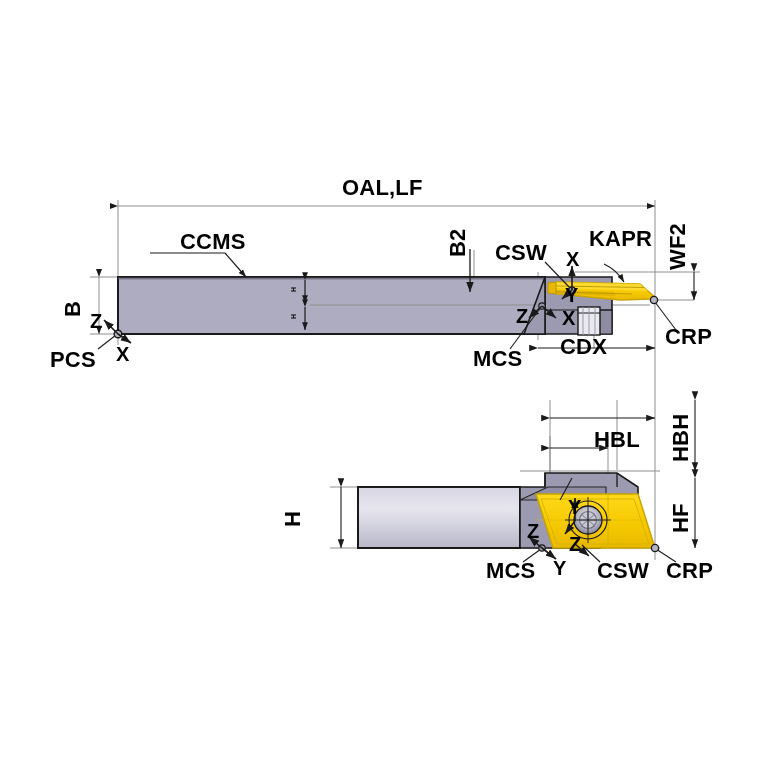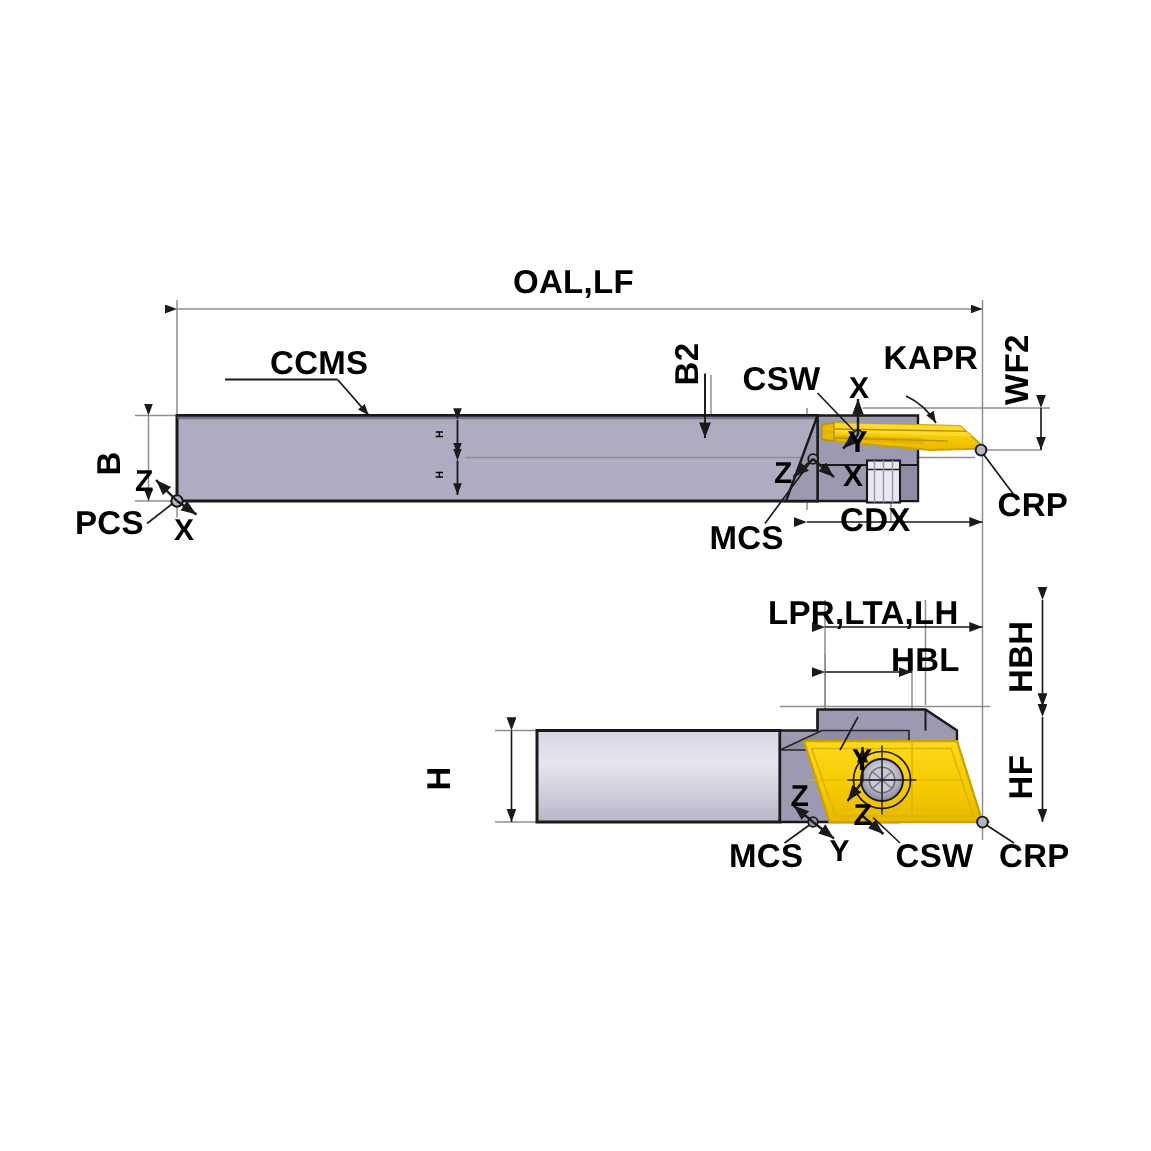--- a/index.html
+++ b/index.html
@@ -239,42 +239,41 @@
 <div class="lbl sz22 v" style="left:445px;top:257px;transform:rotate(-90deg);">B2</div>
 
 <div class="lbl sz22" style="left:495px;top:240px;">CSW</div>
 
 <div class="lbl sz22" style="left:589px;top:226px;">KAPR</div>
 
 <div class="lbl sz22 v" style="left:665px;top:270px;transform:rotate(-90deg);">WF2</div>
 
 <div class="lbl sz22" style="left:665px;top:324px;">CRP</div>
 
-<div class="lbl sz22" style="left:50px;top:336px;">PCS</div>
+<div class="lbl sz22" style="left:50px;top:347px;">PCS</div>
 
 <div class="lbl sz22" style="left:473px;top:346px;">MCS</div>
 
 <div class="lbl sz22" style="left:560px;top:334px;">CDX</div>
 
 <div class="lbl sz20" style="left:566px;top:248px;">X</div>
 
 <div class="lbl sz20" style="left:565px;top:284px;">Y</div>
 
 <div class="lbl sz20" style="left:516px;top:305px;">Z</div>
 
 <div class="lbl sz20" style="left:562px;top:307px;">X</div>
 
 <div class="lbl sz20" style="left:90px;top:310px;">Z</div>
 
 <div class="lbl sz20" style="left:116px;top:343px;">X</div>
 
 <div class="lbl sz7 v" style="left:290px;top:292px;transform:rotate(-90deg);">H</div>
 <div class="lbl sz7 v" style="left:290px;top:319px;transform:rotate(-90deg);">H</div>
 
-<div class="lbl sz22" style="left:512px;top:396px;">LPR,LTA,LH</div>
 
 <div class="lbl sz22" style="left:594px;top:427px;">HBL</div>
 
 <div class="lbl sz22 v" style="left:668px;top:462px;transform:rotate(-90deg);">HBH</div>
 
 <div class="lbl sz22 v" style="left:668px;top:533px;transform:rotate(-90deg);">HF</div>
 
 <div class="lbl sz22 v" style="left:280px;top:527px;transform:rotate(-90deg);">H</div>
 
 <div class="lbl sz22" style="left:486px;top:558px;">MCS</div>

